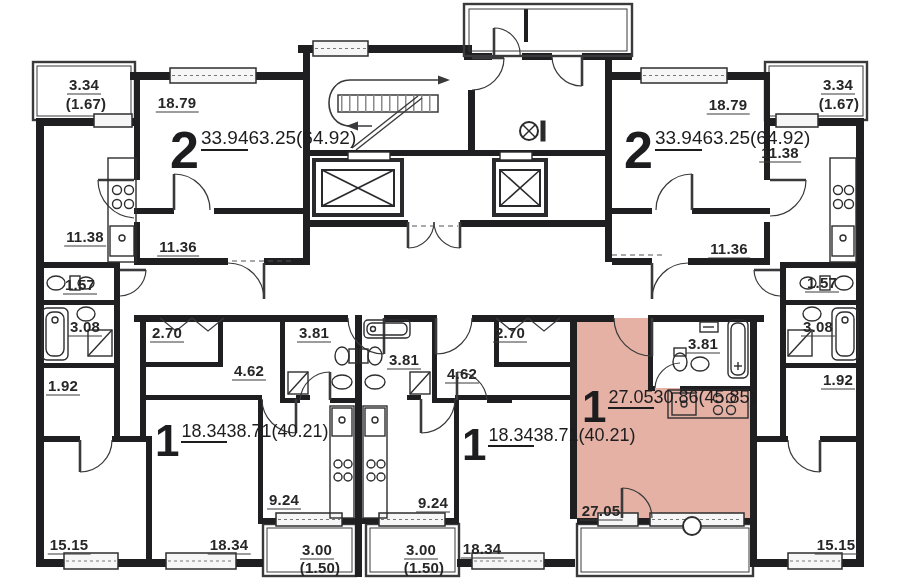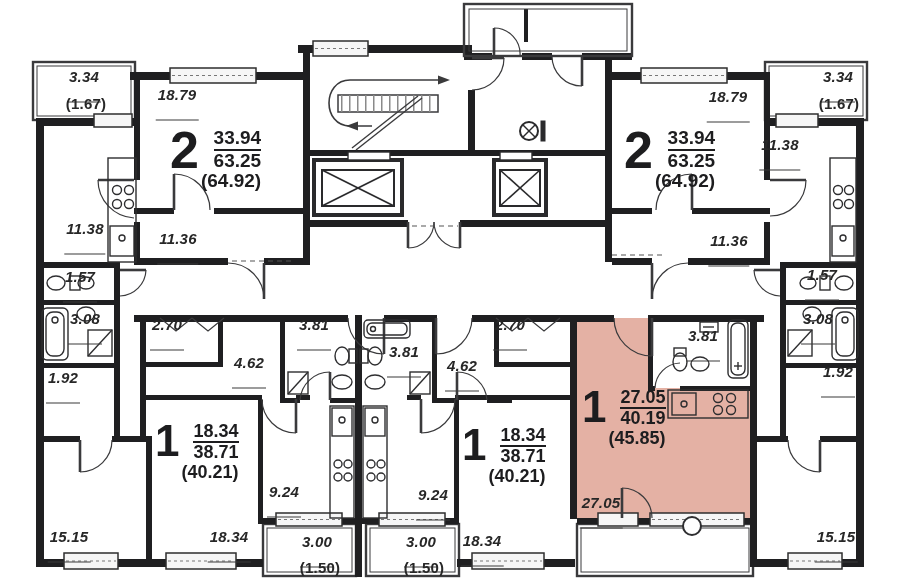--- a/index.html
+++ b/index.html
@@ -1,26 +1,26 @@
 <!DOCTYPE html>
 <html><head>
 <meta charset="utf-8">
 <style>
   html,body{margin:0;padding:0;background:#fff;}
   #plan{position:relative;width:900px;height:579px;background:#ffffff;overflow:hidden;
         font-family:"Liberation Sans",sans-serif;}
   #plan svg{position:absolute;left:0;top:0;}
   .rl{position:absolute;transform:translate(-50%,-50%);font-size:15px;font-weight:700;
       color:#272727;white-space:nowrap;letter-spacing:.2px;z-index:5;}
-  .rl.u{border-bottom:1.6px solid #3a3a3a;padding:0 2px 17px;font-style:italic;}
+  .rl.u{border-bottom:1.6px solid #3a3a3a;padding:0 2px 1px;}
   .apt{position:absolute;display:flex;align-items:flex-start;z-index:5;color:#1d1d1f;}
   .apt-num{font-weight:700;line-height:.85;}
   .apt-lg .apt-num{font-size:52px;}
   .apt-sm .apt-num{font-size:44px;}
-  .apt-areas{display:flex;flex-direction:column;margin-left:2px;font-weight:700;align-items:flex-end;}
+  .apt-areas{display:flex;margin-left:2px;font-weight:400;}
   .apt-lg .apt-areas{font-size:19px;line-height:1.08;}
   .apt-sm .apt-areas{font-size:18px;line-height:1.08;}
   .apt-areas .a1{border-bottom:2px solid #1d1d1f;}
   .apt-areas .a3{}
 </style>
 </head>
 <body>
 
 <div id="plan">
 
@@ -395,21 +395,21 @@
   <span class="apt-areas">
     <span class="a1">18.34</span>
     <span class="a2">38.71</span>
     <span class="a3">(40.21)</span>
   </span>
 </div>
 <div class="apt apt-sm" style="left:582px;top:388px">
   <span class="apt-num">1</span>
   <span class="apt-areas">
     <span class="a1">27.05</span>
-    <span class="a2">40.19</span>
+    <span class="a2">30.86</span>
     <span class="a3">(45.85)</span>
   </span>
 </div>
 
 <div class="rl u" style="left:84px;top:85px">3.34</div>
 <div class="rl" style="left:86px;top:103px">(1.67)</div>
 <div class="rl u" style="left:177px;top:103px">18.79</div>
 <div class="rl u" style="left:85px;top:237px">11.38</div>
 <div class="rl u" style="left:178px;top:247px">11.36</div>
 <div class="rl u" style="left:80px;top:285px">1.57</div>

